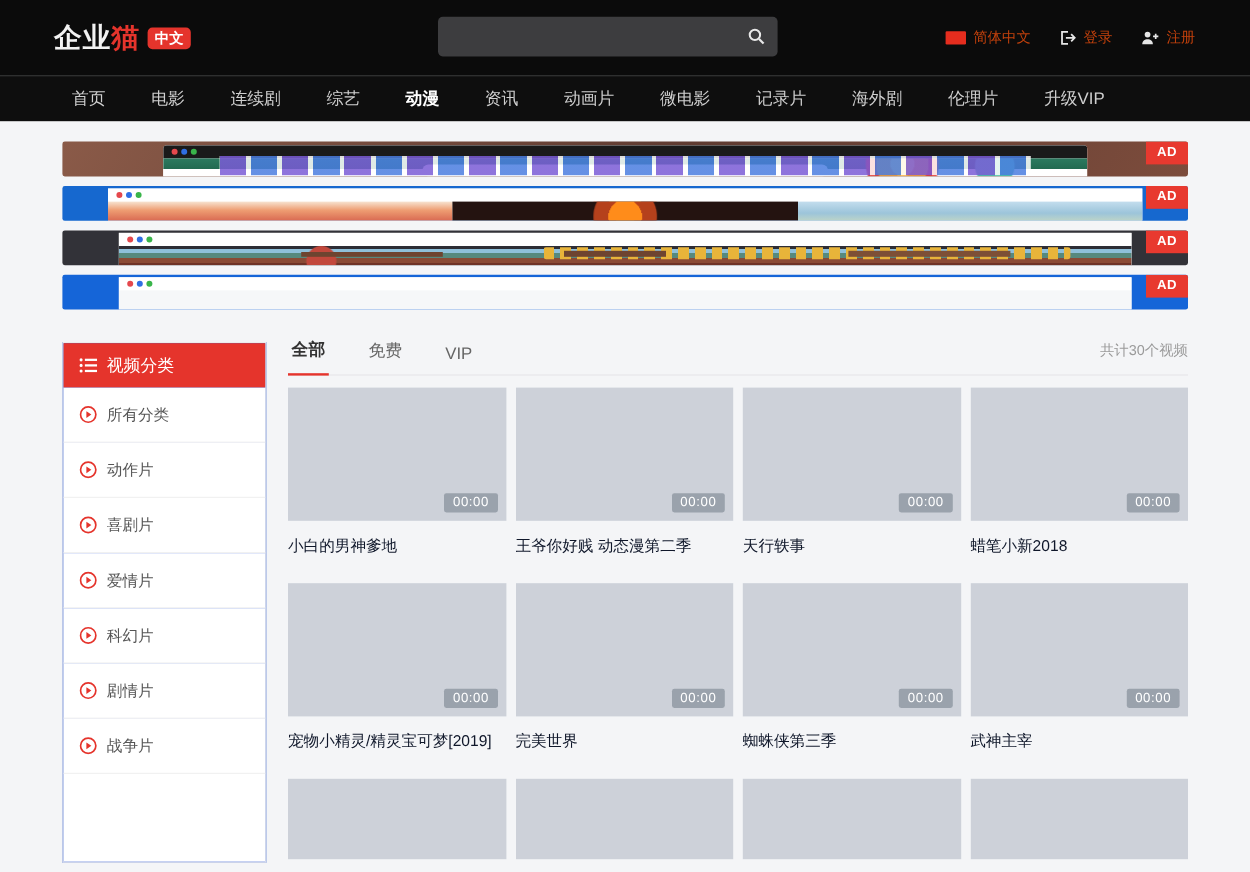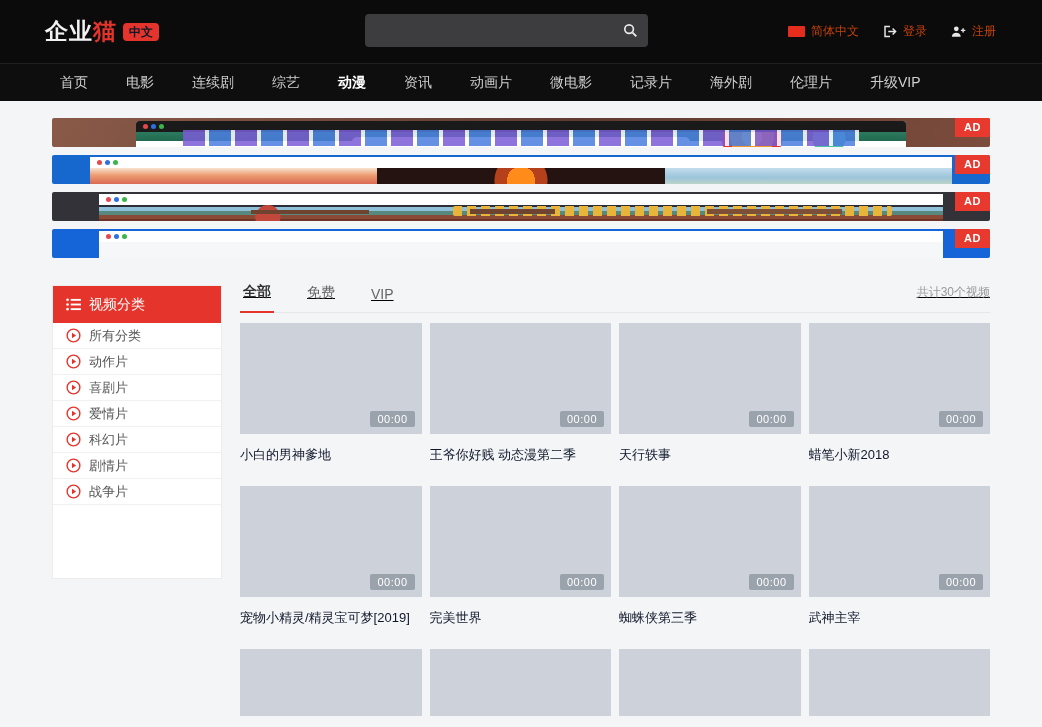--- a/index.html
+++ b/index.html
@@ -7,21 +7,21 @@
   body {
     width:1042px; height:727px; overflow:hidden; position:relative;
     font-family:"Liberation Sans","DejaVu Sans",sans-serif;
     background:#f4f5f7;
   }
   
   .topbar { position:relative; height:63px; background:#0b0b0b; }
   .logo { position:absolute; left:45px; top:0; height:63px; display:flex; align-items:center; }
   .logo .lw { color:#f2f2f2; font-size:23px; font-weight:bold; letter-spacing:1px; }
   .logo .lr { color:#e5342c; font-size:23px; font-weight:bold; }
-  .logo .lbadge { margin-left:7px; background:#e5342c; color:#0f172a; font-size:12px; font-weight:bold;
+  .logo .lbadge { margin-left:7px; background:#e5342c; color:#ffffff; font-size:12px; font-weight:bold;
                   padding:3px 6px; border-radius:4px; line-height:1; }
   .searchbox { position:absolute; left:365px; top:14px; width:283px; height:33px;
                background:#3d3d3f; border-radius:4px; display:flex; align-items:center; }
   .searchbox input { flex:1; background:transparent; border:none; outline:none; color:#ddd;
                      font-size:13px; padding:0 10px; font-family:inherit; }
   .search-btn { width:36px; height:33px; display:flex; align-items:center; justify-content:center;
                 cursor:pointer; background:transparent; border:none; }
   .userlinks { position:absolute; right:46px; top:0; height:63px; display:flex; align-items:center; gap:24px; }
   .ulink { display:flex; align-items:center; gap:6px; color:#c2410c; font-size:12px; cursor:pointer; }
   .flag { width:17px; height:11px; background:#e52d1e; border-radius:1px; display:inline-block; }
@@ -90,27 +90,27 @@
   .b4 .c2::after { content:""; position:absolute; left:6%; right:6%; top:42%; bottom:8%;
       background:linear-gradient(180deg,#fdf6e0 0 30%, #ffffff 30%); border:1px solid #eee; }
   .b4 .c3::before { content:""; position:absolute; left:8%; right:8%; top:6%; height:26%;
       background:linear-gradient(120deg,#d42a20,#b01f18); border-radius:2px; }
   
   .content { margin:27px 52px 0; display:flex; gap:18px; align-items:flex-start; }
   
   .sidebar { width:170px; background:#1d4ed8; border:1px solid #ececec; }
   .side-head { height:37px; background:#e5342c; color:#fff; font-size:14px;
                display:flex; align-items:center; padding-left:13px; gap:8px; }
-  .side-item { height:26px; border-bottom:1px solid #f1f1f1; display:flex; align-items:center;
+  .side-item { height:46px; border-bottom:1px solid #f1f1f1; display:flex; align-items:center;
                gap:8px; padding-left:13px; color:#555; font-size:13px; cursor:pointer; background:#fff; }
   .side-filler { height:73px; background:#fff; }
   .play-ic { width:15px; height:15px; flex:none; }
   
   .main { flex:1; }
-  .tabbar { display:flex; align-items:flex-end; border-bottom:1px solid #e7e7e9; height:28px;text-decoration:underline; }
+  .tabbar { display:flex; align-items:flex-end; border-bottom:1px solid #e7e7e9; height:28px; }
   .tab { font-size:14px; color:#666; padding:0 3px 10px; margin-right:30px; cursor:pointer; }
   .tab.active { color:#333; font-weight:bold; border-bottom:2px solid #e5342c; margin-bottom:-1px; }
   .total { margin-left:auto; font-size:12px; color:#9a9a9a; padding-bottom:11px; }
   .grid { margin-top:10px; display:grid; grid-template-columns:repeat(4,1fr); column-gap:8px; }
   .card { margin-bottom:22px; cursor:pointer; }
   .thumb { position:relative; height:111px; background:#cdd1d9; }
   .thumb.partial { height:67px; }
   .dur { position:absolute; right:7px; bottom:7px; background:#9aa2ac; color:#fff;
          font-size:11px; padding:2px 7px; border-radius:2px; letter-spacing:.5px; }
   .vtitle { margin-top:12px; font-size:13px; color:#0f172a; white-space:nowrap;

